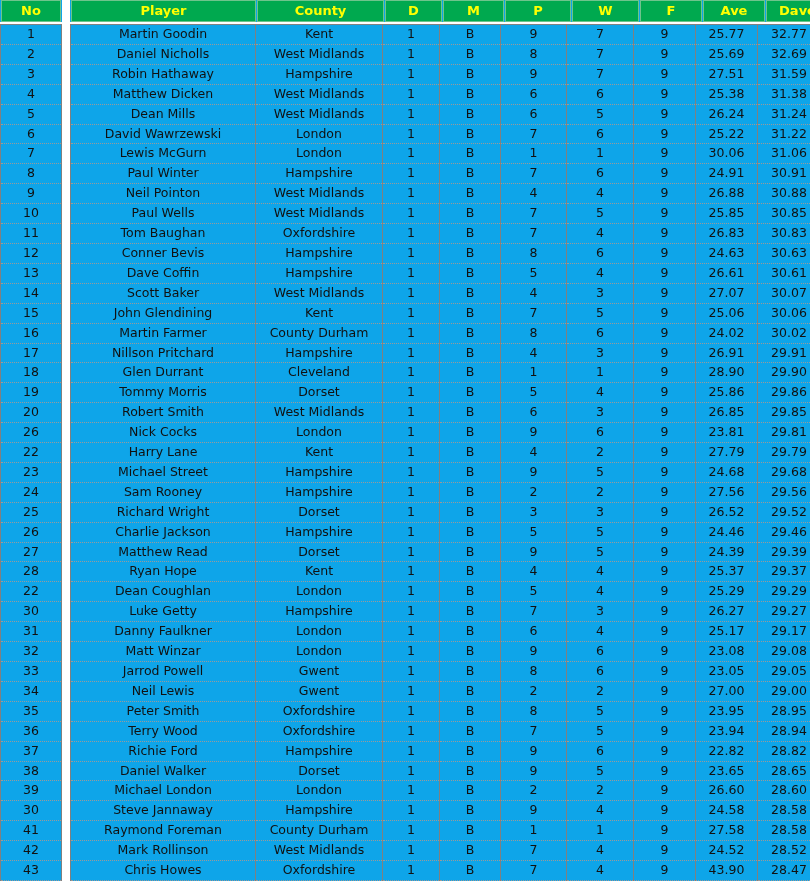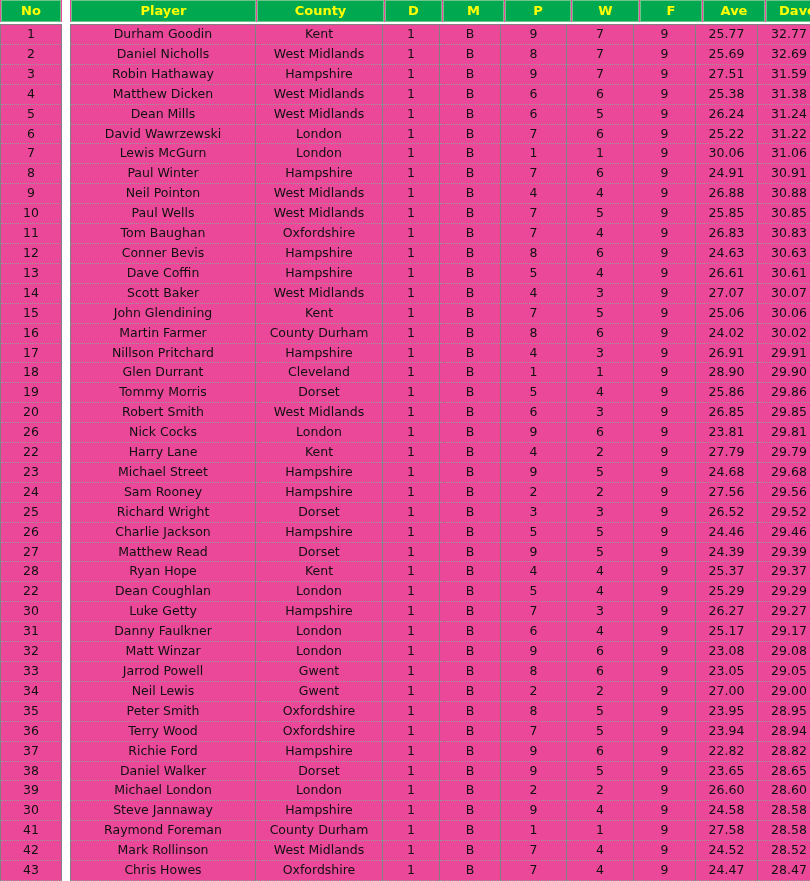--- a/index.html
+++ b/index.html
@@ -23,21 +23,21 @@
     display: flex;
     flex-direction: row;
     align-items: flex-start;
     box-sizing: border-box;
   }
 
   
   .grid {
     border-collapse: collapse;
     table-layout: fixed;
-    background: #ec4899;
+    background: #0ea5e9;
   }
 
   .grid th,
   .grid td {
     padding: 0;
     margin: 0;
     font-weight: normal;
     text-align: center;
     vertical-align: middle;
     font-size: 12.5px;
@@ -317,21 +317,21 @@
           <col class="col-d">
           <col class="col-m">
         <col class="col-p">
           <col class="col-w">
           <col class="col-f">
           <col class="col-ave">
           <col class="col-dave">
       </colgroup>
       <tbody id="main-body">
           <tr>
-            <td class="col-player">Durham Goodin</td>
+            <td class="col-player">Martin Goodin</td>
             <td class="col-county">Kent</td>
             <td class="col-d">1</td>
             <td class="col-m">B</td>
             <td class="col-p">9</td>
             <td class="col-w">7</td>
             <td class="col-f">9</td>
             <td class="col-ave">25.77</td>
             <td class="col-dave">32.77</td>
           </tr>
           <tr>
@@ -786,21 +786,21 @@
             <td class="col-dave">28.52</td>
           </tr>
           <tr>
             <td class="col-player">Chris Howes</td>
             <td class="col-county">Oxfordshire</td>
             <td class="col-d">1</td>
             <td class="col-m">B</td>
             <td class="col-p">7</td>
             <td class="col-w">4</td>
             <td class="col-f">9</td>
-            <td class="col-ave">24.47</td>
+            <td class="col-ave">43.90</td>
             <td class="col-dave">28.47</td>
           </tr>
           <tr>
             <td class="col-player">Dave Salter</td>
             <td class="col-county">Kent</td>
             <td class="col-d">1</td>
             <td class="col-m">B</td>
             <td class="col-p">4</td>
             <td class="col-w">4</td>
             <td class="col-f">9</td>

